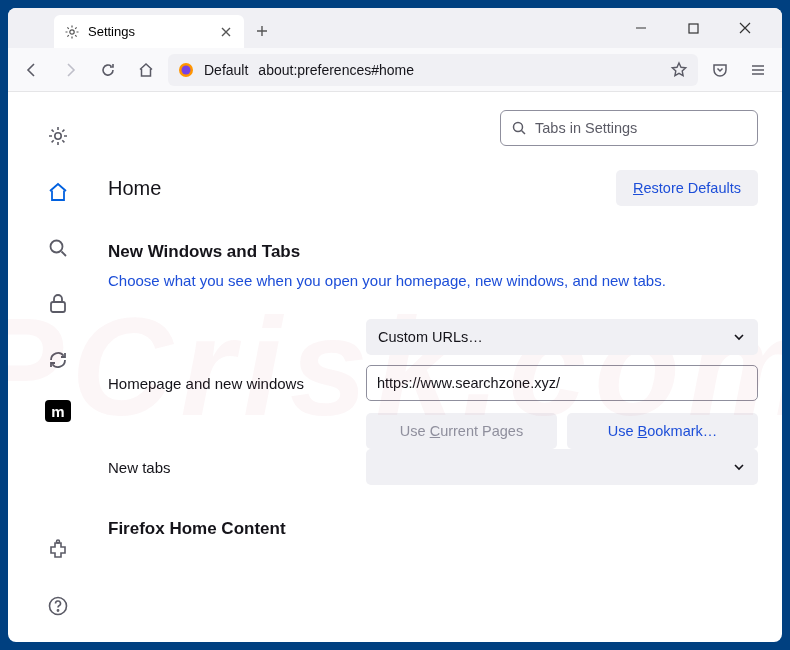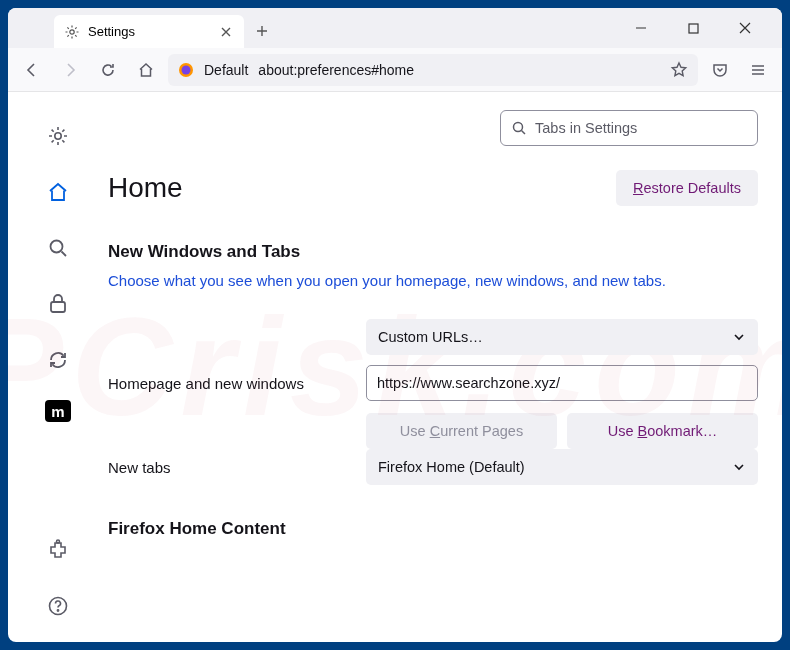--- a/index.html
+++ b/index.html
@@ -84,24 +84,24 @@
 .main {
   flex: 1; padding: 18px 24px 0 0; overflow: hidden;
 }
 .searchwrap { display: flex; justify-content: flex-end; margin-bottom: 24px; }
 .searchbox {
   width: 258px; height: 36px; border: 1px solid #8f8f9d; border-radius: 6px;
   display: flex; align-items: center; padding: 0 10px; gap: 8px; color: #5b5b66;
   font-size: 14.5px;
 }
 .sec-header { display: flex; align-items: center; justify-content: space-between; margin-bottom: 36px; }
-.h-title { font-size: 28px; font-weight: 500; color: #15141a; }
+.h-title { font-size: 20px; font-weight: 500; color: #15141a; }
 .btn {
   height: 36px; padding: 0 16px; background: #f0f0f4; border-radius: 5px;
-  font-size: 14.5px; color: #701a75; display: inline-flex; align-items: center; justify-content: center;
+  font-size: 14.5px; color: #1d4ed8; display: inline-flex; align-items: center; justify-content: center;
   border: 1px solid transparent;
 }
 .btn.disabled { color: #8f8f9d; }
 .h2 { font-size: 17px; font-weight: 600; color: #15141a; margin-bottom: 10px; }
 .desc { font-size: 15px; color: #1d4ed8; margin-bottom: 30px; }
 .row { display: flex; align-items: center; margin-bottom: 12px; }
 .row .lbl { width: 258px; font-size: 15px; color: #15141a; }
 .row .ctrl { flex: 1; }
 .select {
   width: 100%; height: 36px; background: #f0f0f4; border-radius: 5px;
@@ -315,21 +315,20 @@
           </div>
         <div class="btn">
             <span>Use <span class="und">B</span>ookmark…</span>
           </div>
       </div>
 
       <div class="row">
         <div class="lbl">New tabs</div>
         <div class="ctrl">
           <div class="select">
-            <span>Firefox Home (Default)</span>
             <span class="chev">
                 <svg viewBox="0 0 14 14" fill="none" stroke="currentColor" stroke-width="1.6">
                   <path d="M3 5l4 4 4-4"></path>
                 </svg>
               </span>
           </div>
         </div>
       </div>
 
       <div class="section3">

